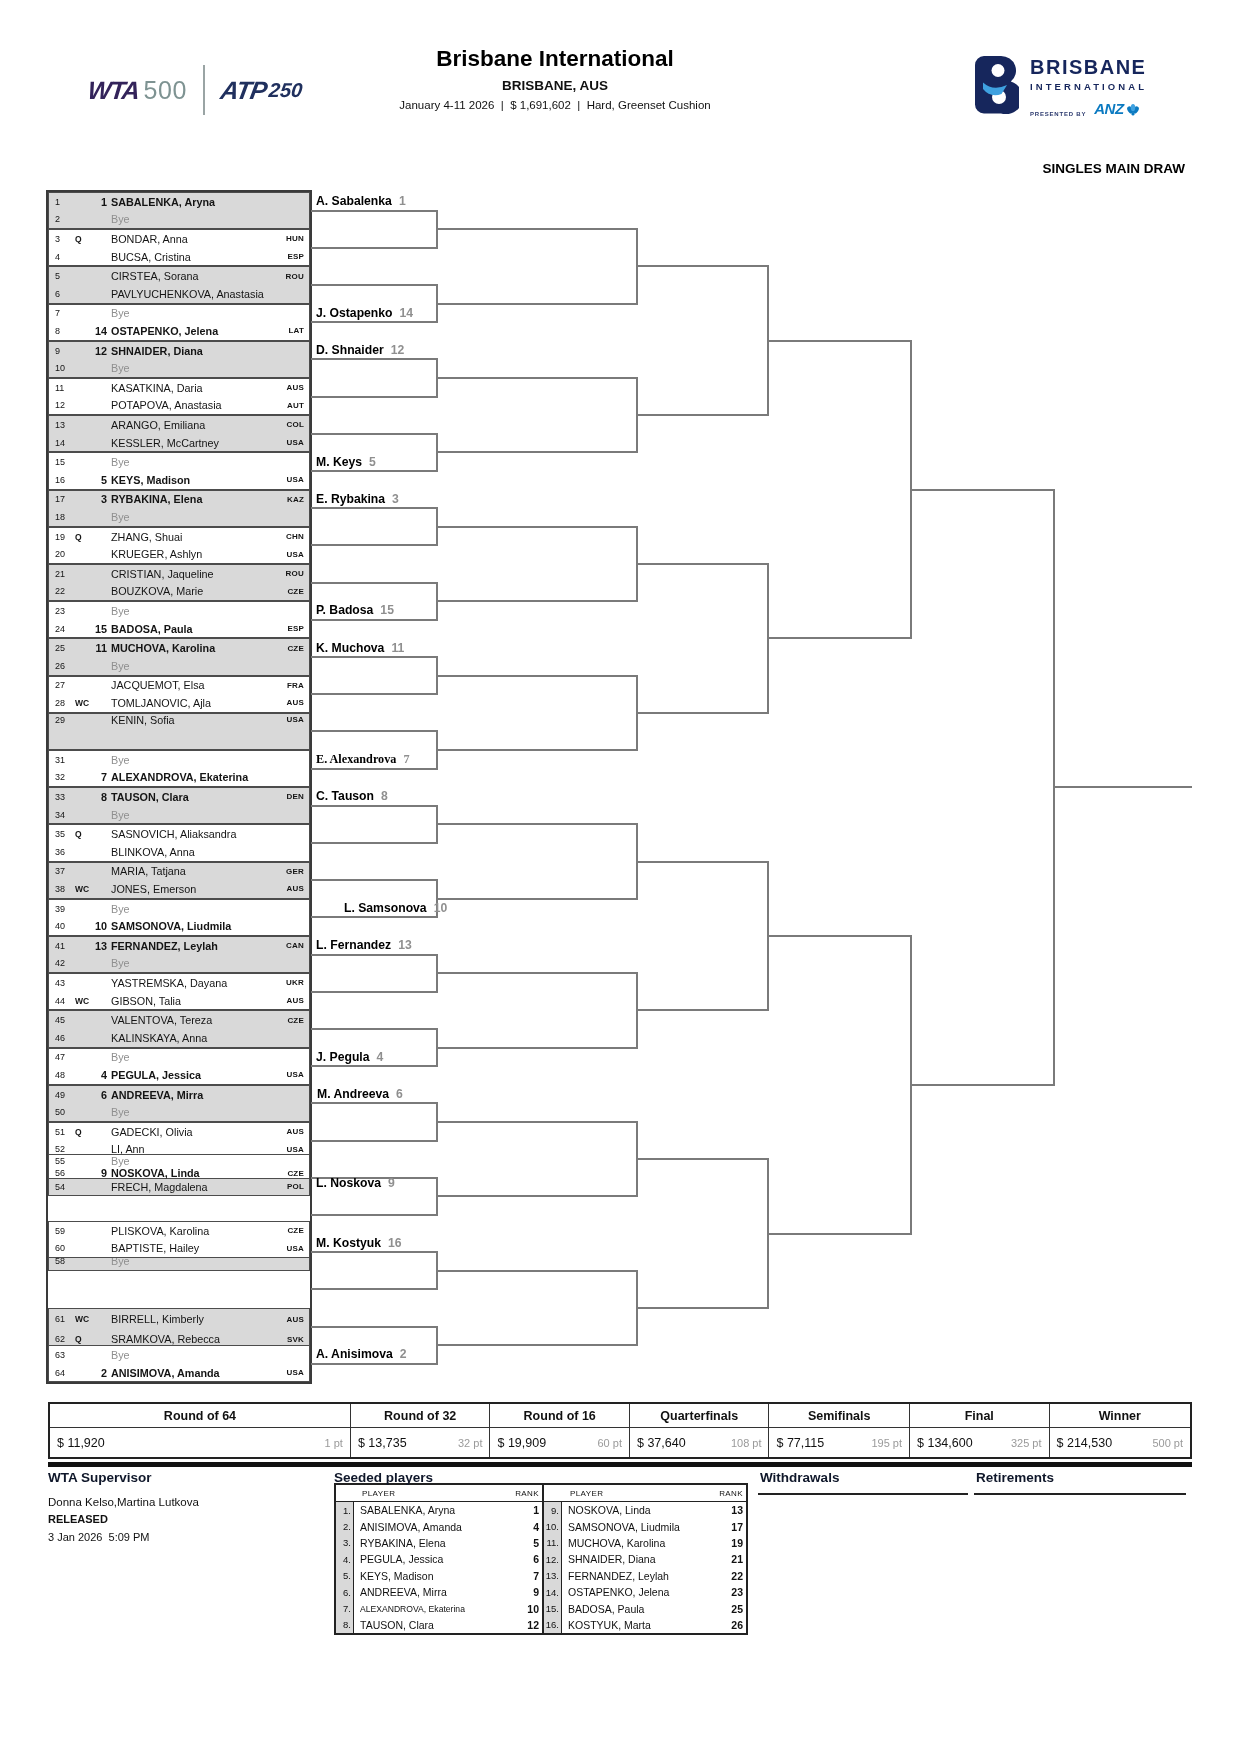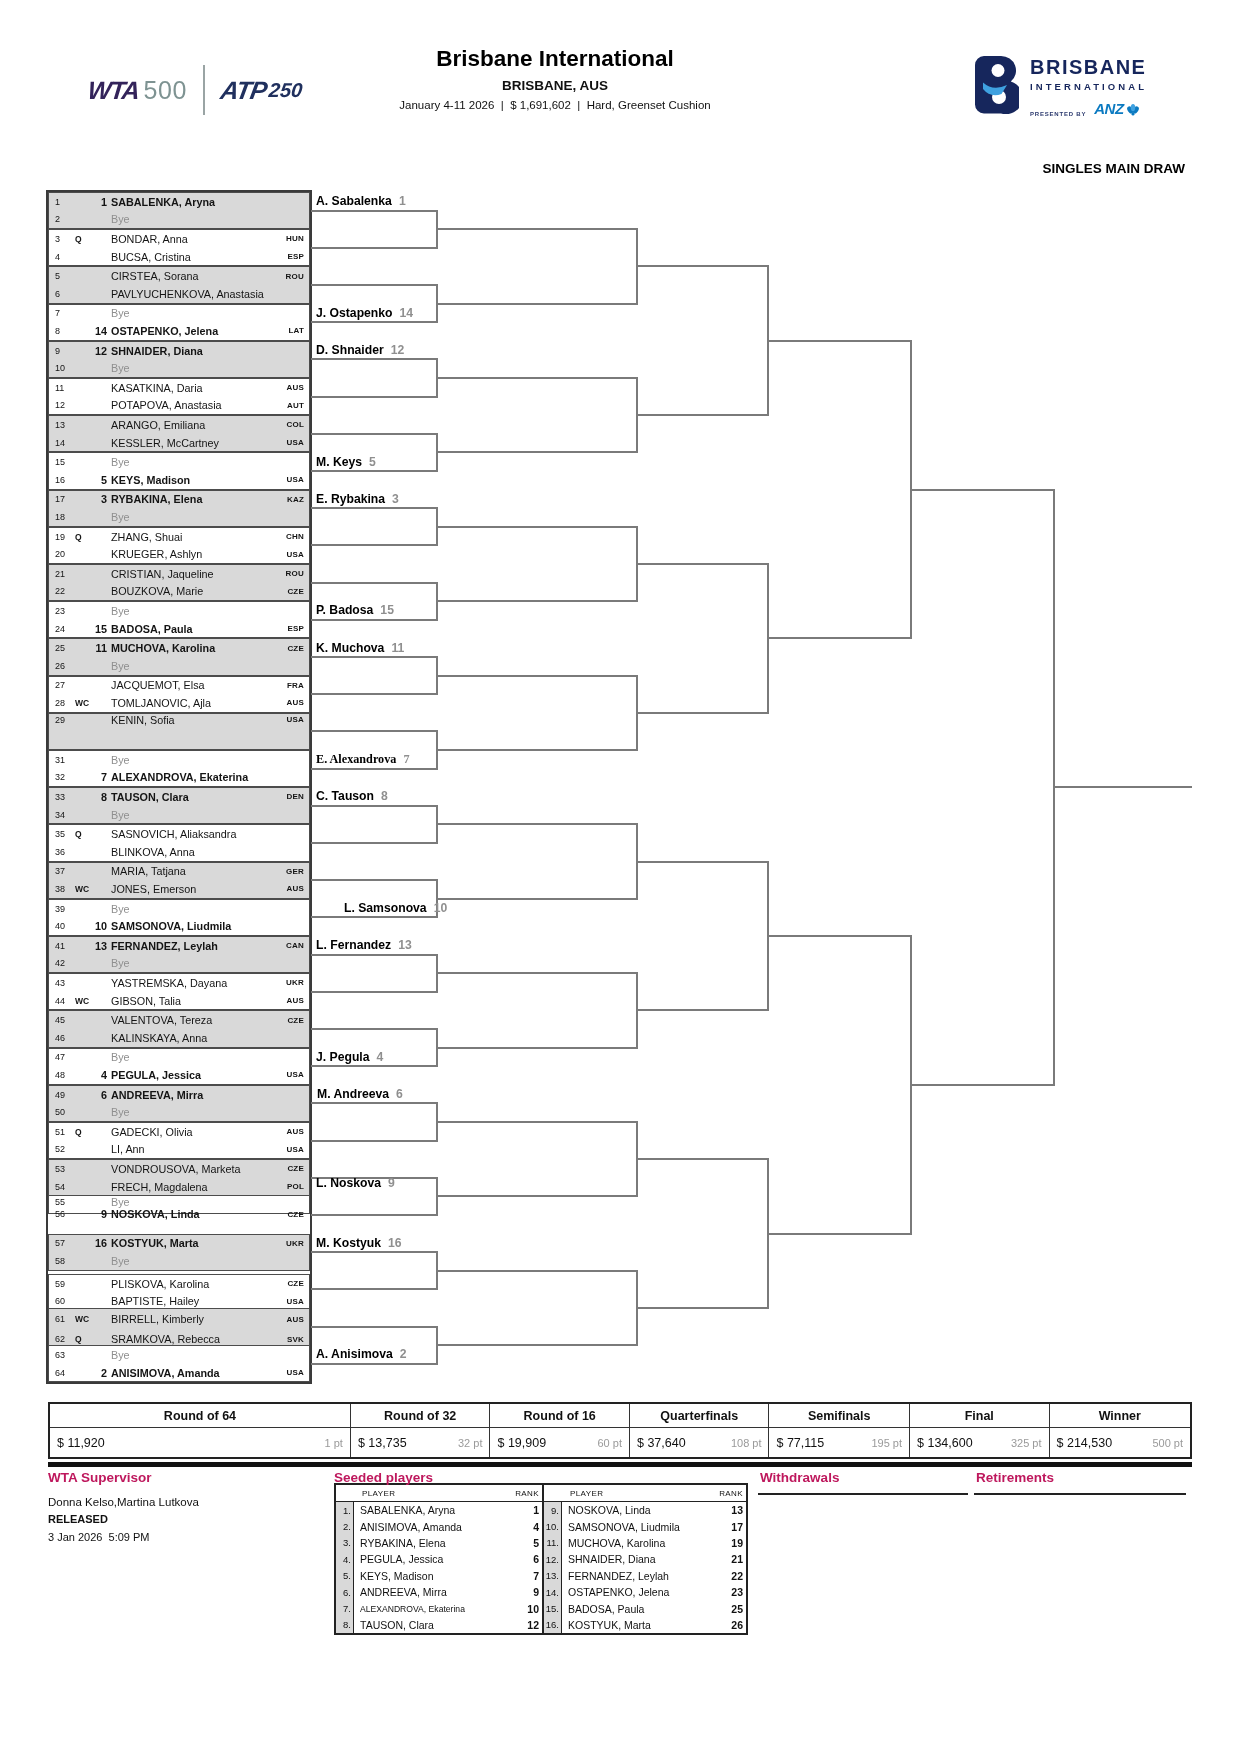--- a/index.html
+++ b/index.html
@@ -53,21 +53,21 @@
   
   .prize{position:absolute;left:48px;top:1402px;width:1144px;height:57px;border:2px solid #222;box-sizing:border-box;display:flex;background:#fff;}
   .pcol{border-right:1px solid #333;display:flex;flex-direction:column;box-sizing:border-box;}
   .pcol:last-child{border-right:none;}
   .phead{height:23px;border-bottom:1px solid #333;display:flex;align-items:center;justify-content:center;font-weight:bold;font-size:12.5px;}
   .pval{flex:1;display:flex;align-items:center;justify-content:space-between;padding:0 7px;font-size:12.5px;}
   .ppt{color:#9a9a9a;font-size:11px;}
   .thick{position:absolute;left:48px;top:1462px;width:1144px;height:5px;background:#111;}
 
   
-  .fh{position:absolute;font-weight:bold;font-size:13.5px;color:#be185d;}
+  .fh{position:absolute;font-weight:bold;font-size:13.5px;color:#0f172a;}
   .rule{position:absolute;height:2px;background:#222;}
   .supnames{position:absolute;left:48px;top:1496px;font-size:11.5px;}
   .frel{position:absolute;left:48px;top:1513px;font-size:11px;font-weight:bold;}
   .fdate{position:absolute;left:48px;top:1531px;font-size:11px;white-space:pre;}
 
   
   .stbl{position:absolute;border:2px solid #222;box-sizing:border-box;background:#fff;}
   .shead{height:16px;border-bottom:1px solid #222;display:flex;align-items:center;font-size:8px;letter-spacing:0.4px;color:#111;}
   .shp{flex:1;padding-left:26px;}
   .shr{width:34px;text-align:right;padding-right:3px;}
@@ -548,21 +548,21 @@
           <div class="ecc">CZE</div>
         </div>
         <div class="erow">
           <div class="epos">54</div>
           <div class="etag"></div>
           <div class="eseed"></div>
           <div class="enm">FRECH, Magdalena</div>
           <div class="ecc">POL</div>
         </div>
       </div>
-      <div class="pair" style="top: 1195px; height: 19px;">
+      <div class="pair" style="top: 1154px; height: 25px;">
         <div class="erow">
           <div class="epos">55</div>
           <div class="etag"></div>
           <div class="eseed"></div>
           <div class="enm bye">Bye</div>
           <div class="ecc"></div>
         </div>
         <div class="erow">
           <div class="epos">56</div>
           <div class="etag"></div>
@@ -580,21 +580,21 @@
           <div class="ecc">UKR</div>
         </div>
         <div class="erow">
           <div class="epos">58</div>
           <div class="etag"></div>
           <div class="eseed"></div>
           <div class="enm bye">Bye</div>
           <div class="ecc"></div>
         </div>
       </div>
-      <div class="pair" style="top: 1274px; height: 37.2px;">
+      <div class="pair" style="top: 1221px; height: 37.2px;">
         <div class="erow">
           <div class="epos">59</div>
           <div class="etag"></div>
           <div class="eseed"></div>
           <div class="enm">PLISKOVA, Karolina</div>
           <div class="ecc">CZE</div>
         </div>
         <div class="erow">
           <div class="epos">60</div>
           <div class="etag"></div>

